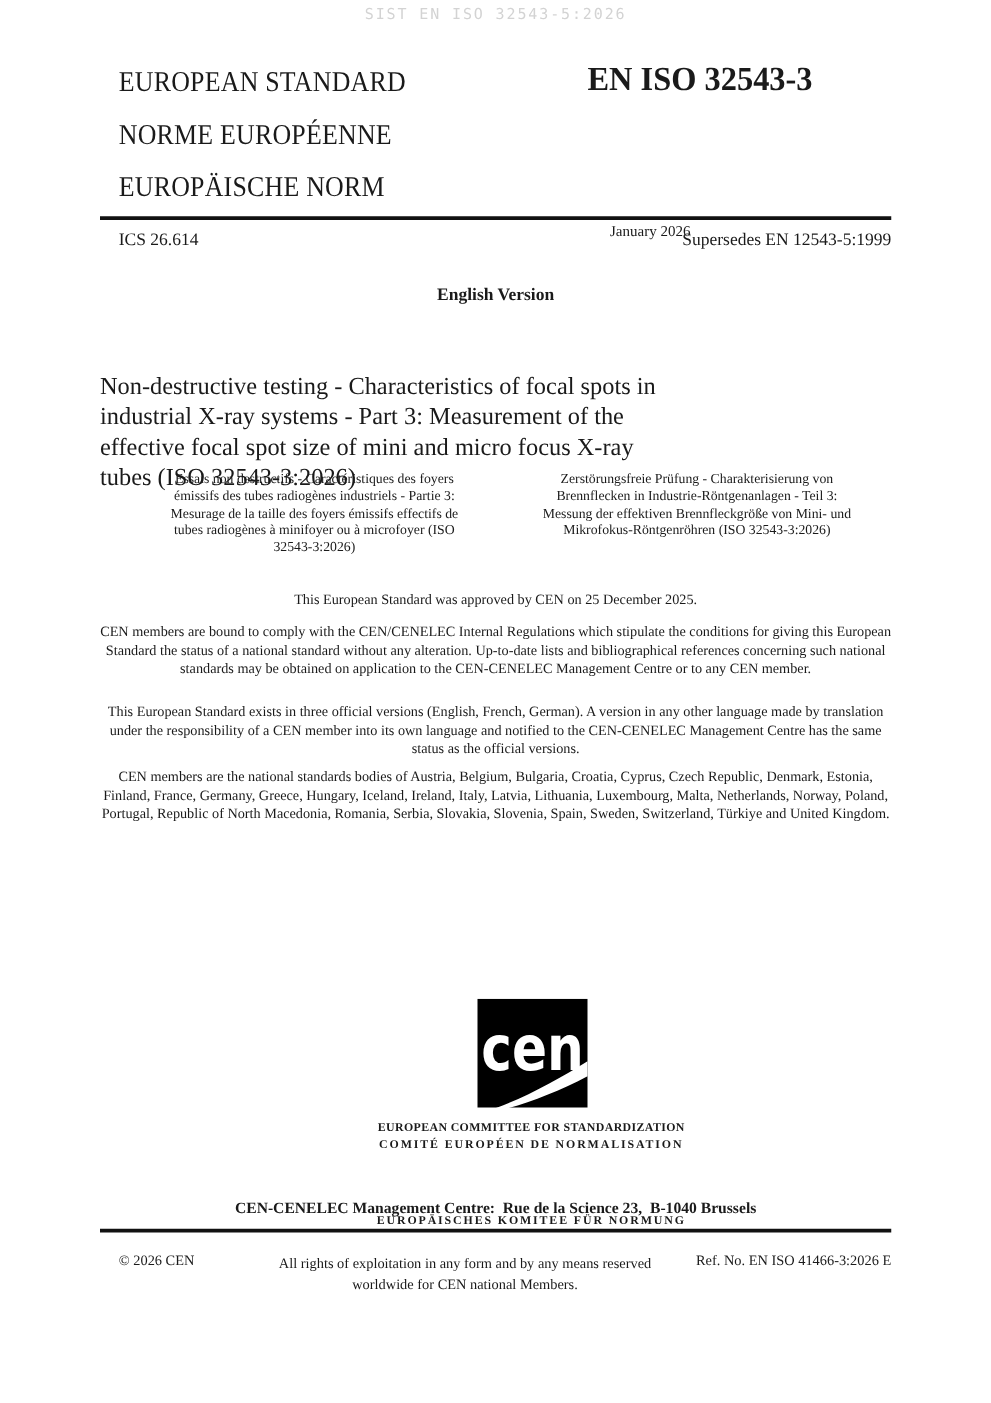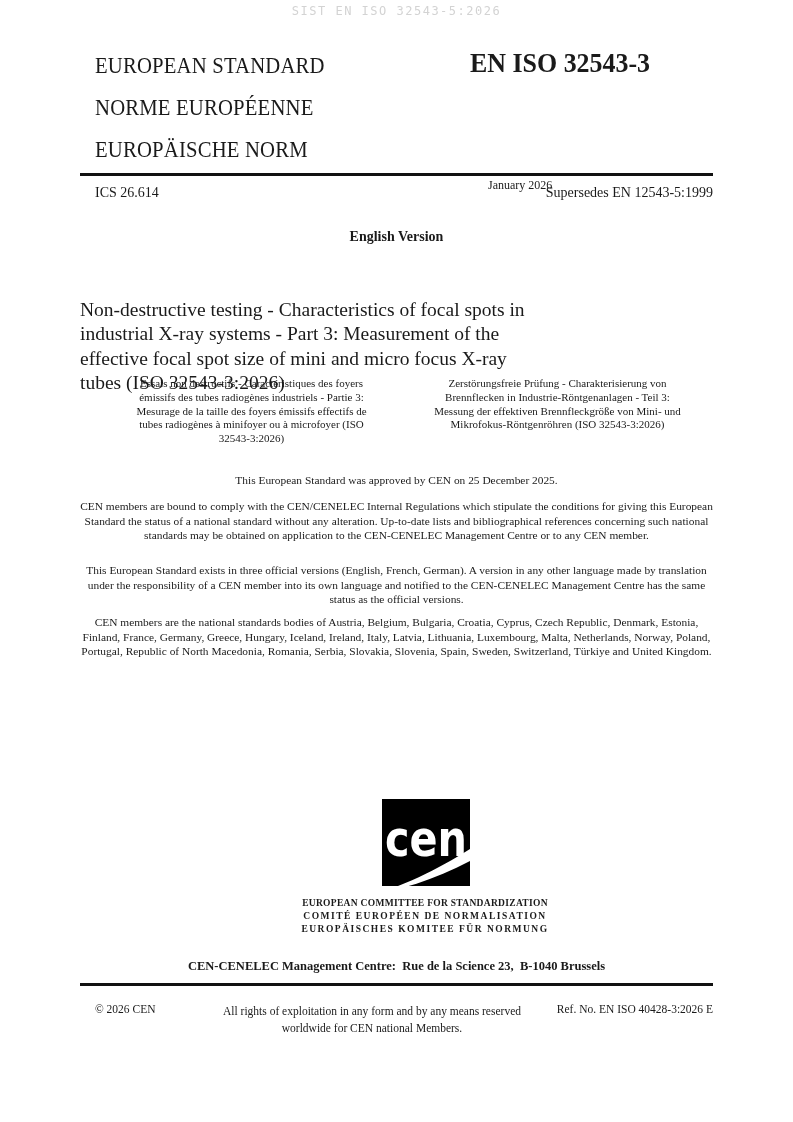--- a/index.html
+++ b/index.html
@@ -90,21 +90,21 @@
   .cen-logo{left:358px; top:799px; width:134px; height:98px;}
   .committee{
     left:57px; top:897px; width:736px;
     text-align:center;
     font-size:9.5px;
     font-weight:bold;
     line-height:12.8px;
   }
   .committee .l1{letter-spacing:0.3px;}
   .committee .l2{letter-spacing:1.5px;}
-  .committee .l3{letter-spacing:1.5px;}
+  .committee .l3{letter-spacing:1.5px;margin-top:48px;}
   .mgmt-centre{
     left:80px; top:959px; width:633px;
     text-align:center;
     font-size:12.5px;
     font-weight:bold;
     white-space:pre;
   }
   .footer-copyright{
     left:95px; top:1003px;
     font-size:11.5px;
@@ -178,15 +178,15 @@
 
   <div class="abs mgmt-centre">CEN-CENELEC Management Centre:  Rue de la Science 23,  B-1040 Brussels</div>
 
   <div class="abs rule rule-bottom"></div>
 
   <div class="abs footer-copyright">© 2026 CEN</div>
   <div class="abs footer-rights">
     <div>All rights of exploitation in any form and by any means reserved</div>
     <div>worldwide for CEN national Members.</div>
   </div>
-  <div class="abs footer-ref">Ref. No. EN ISO 40428-3:2026 E</div>
+  <div class="abs footer-ref">Ref. No. EN ISO 41466-3:2026 E</div>
 
 </div>
 
 </body></html>

